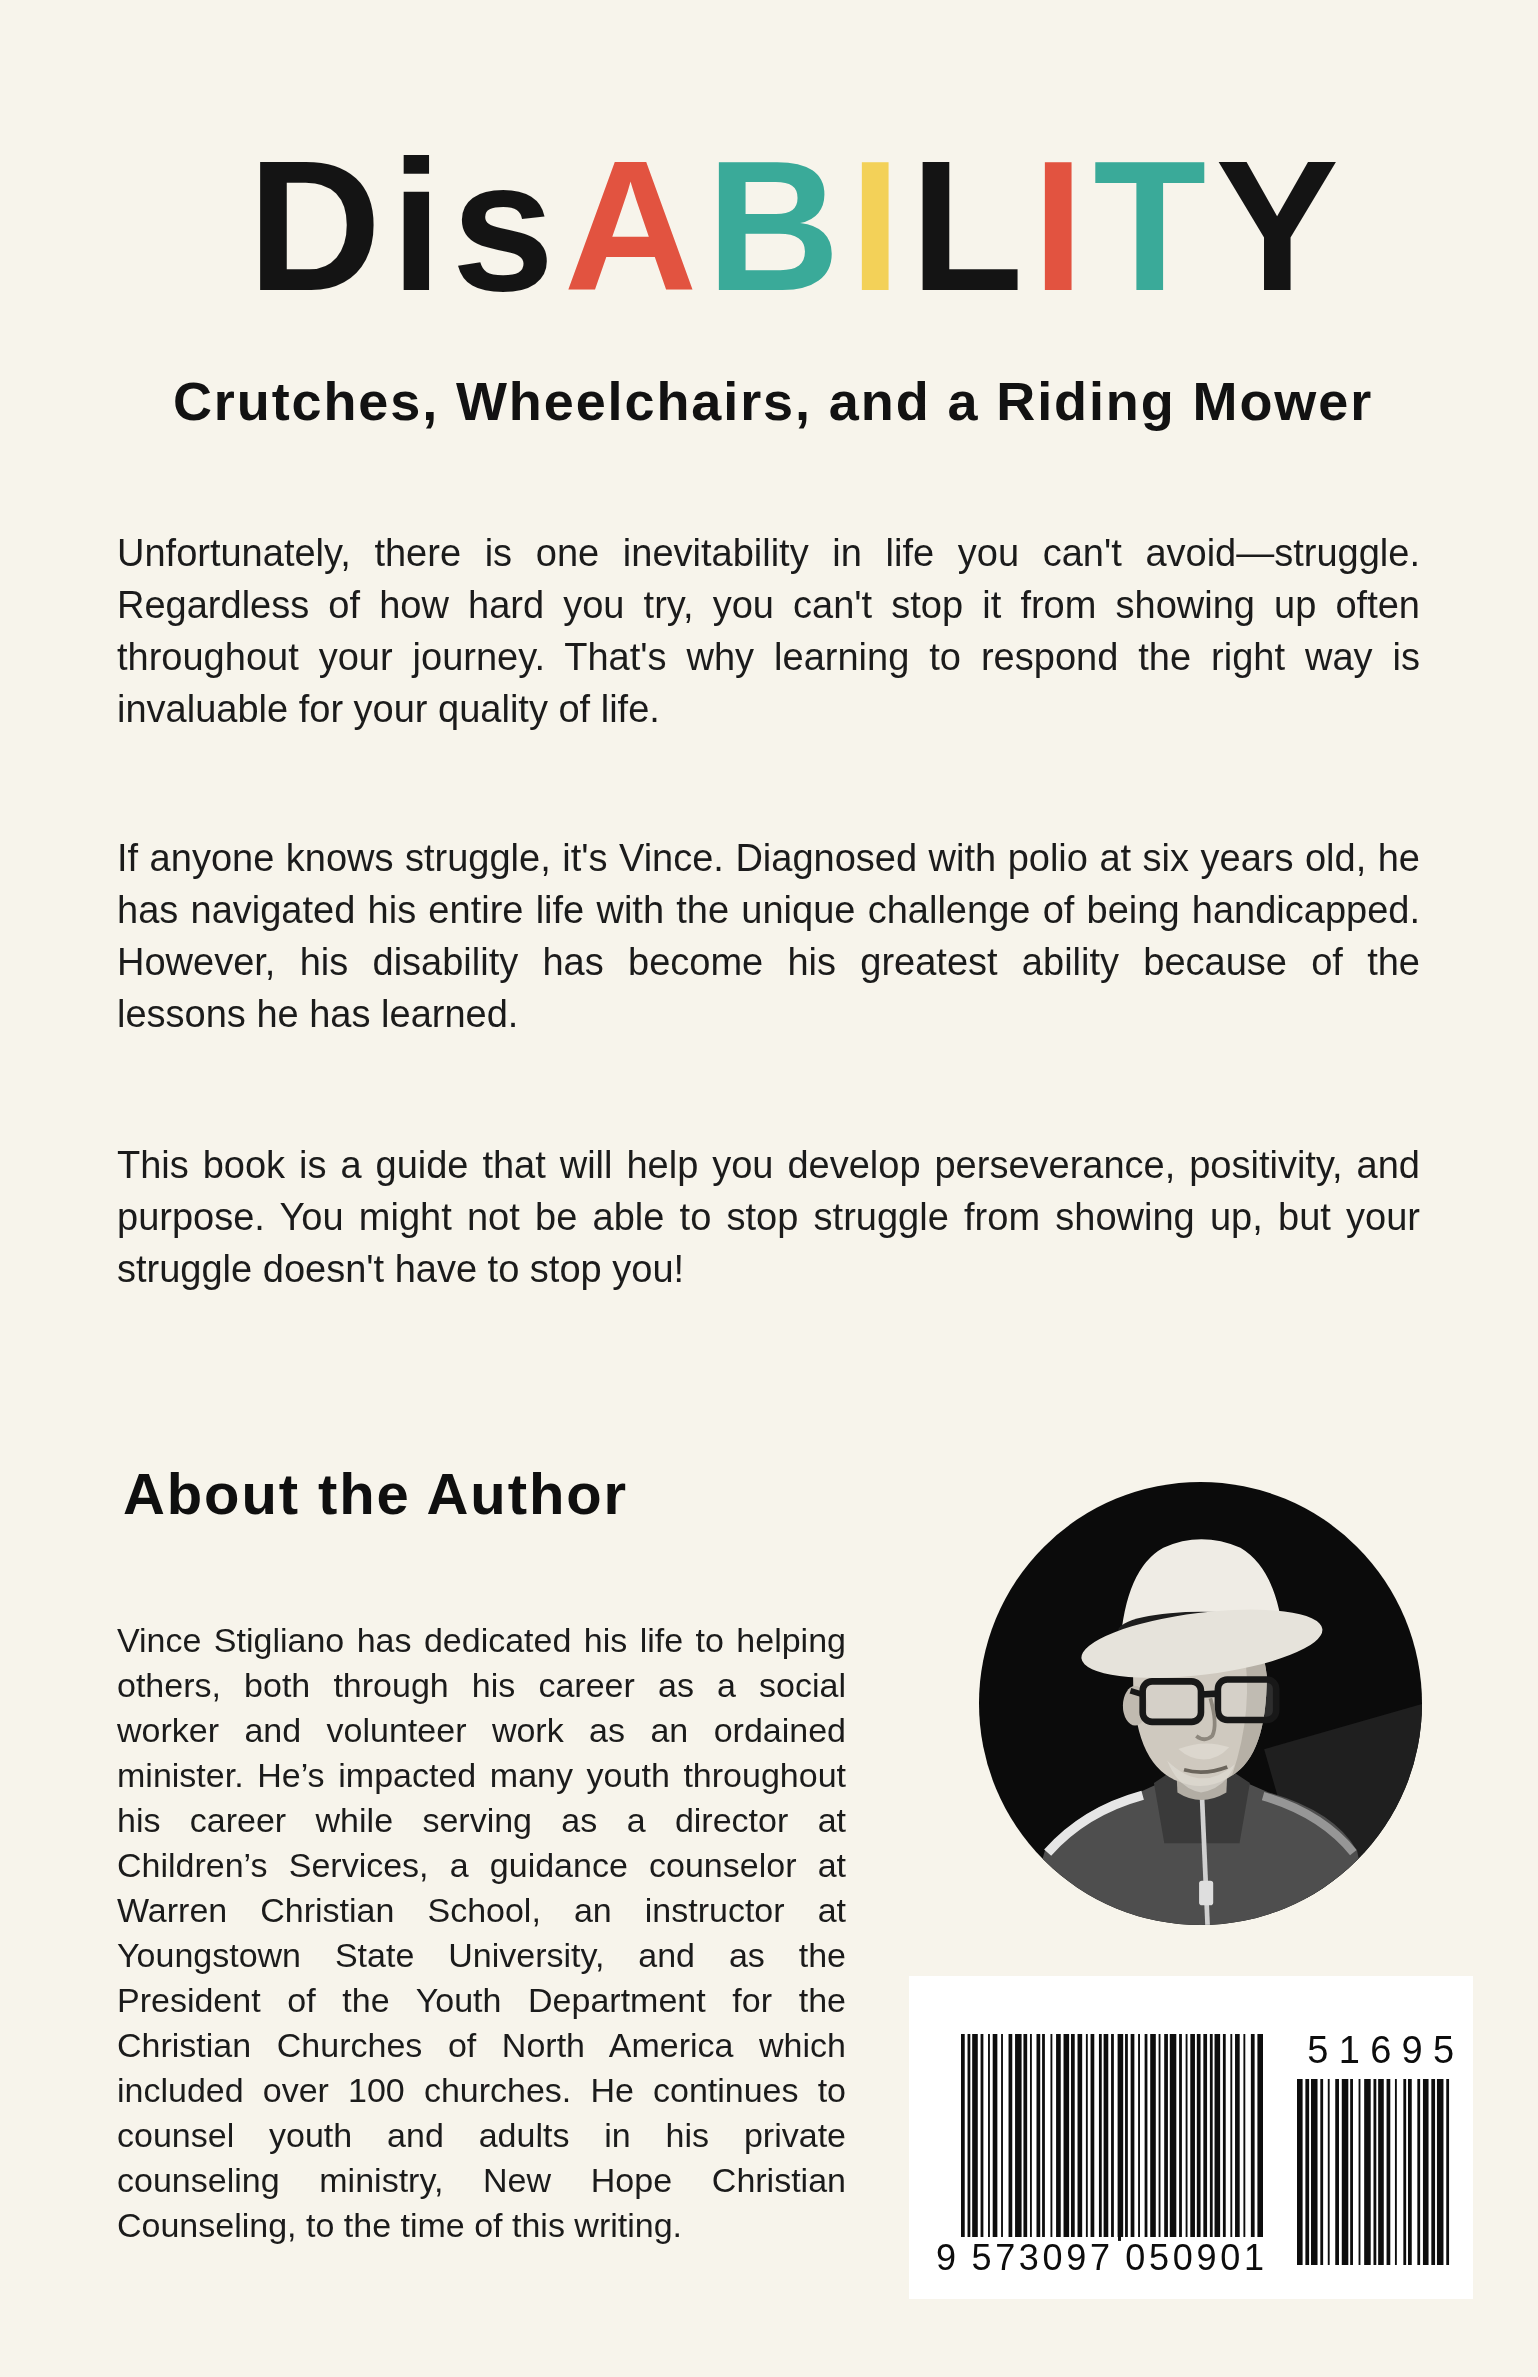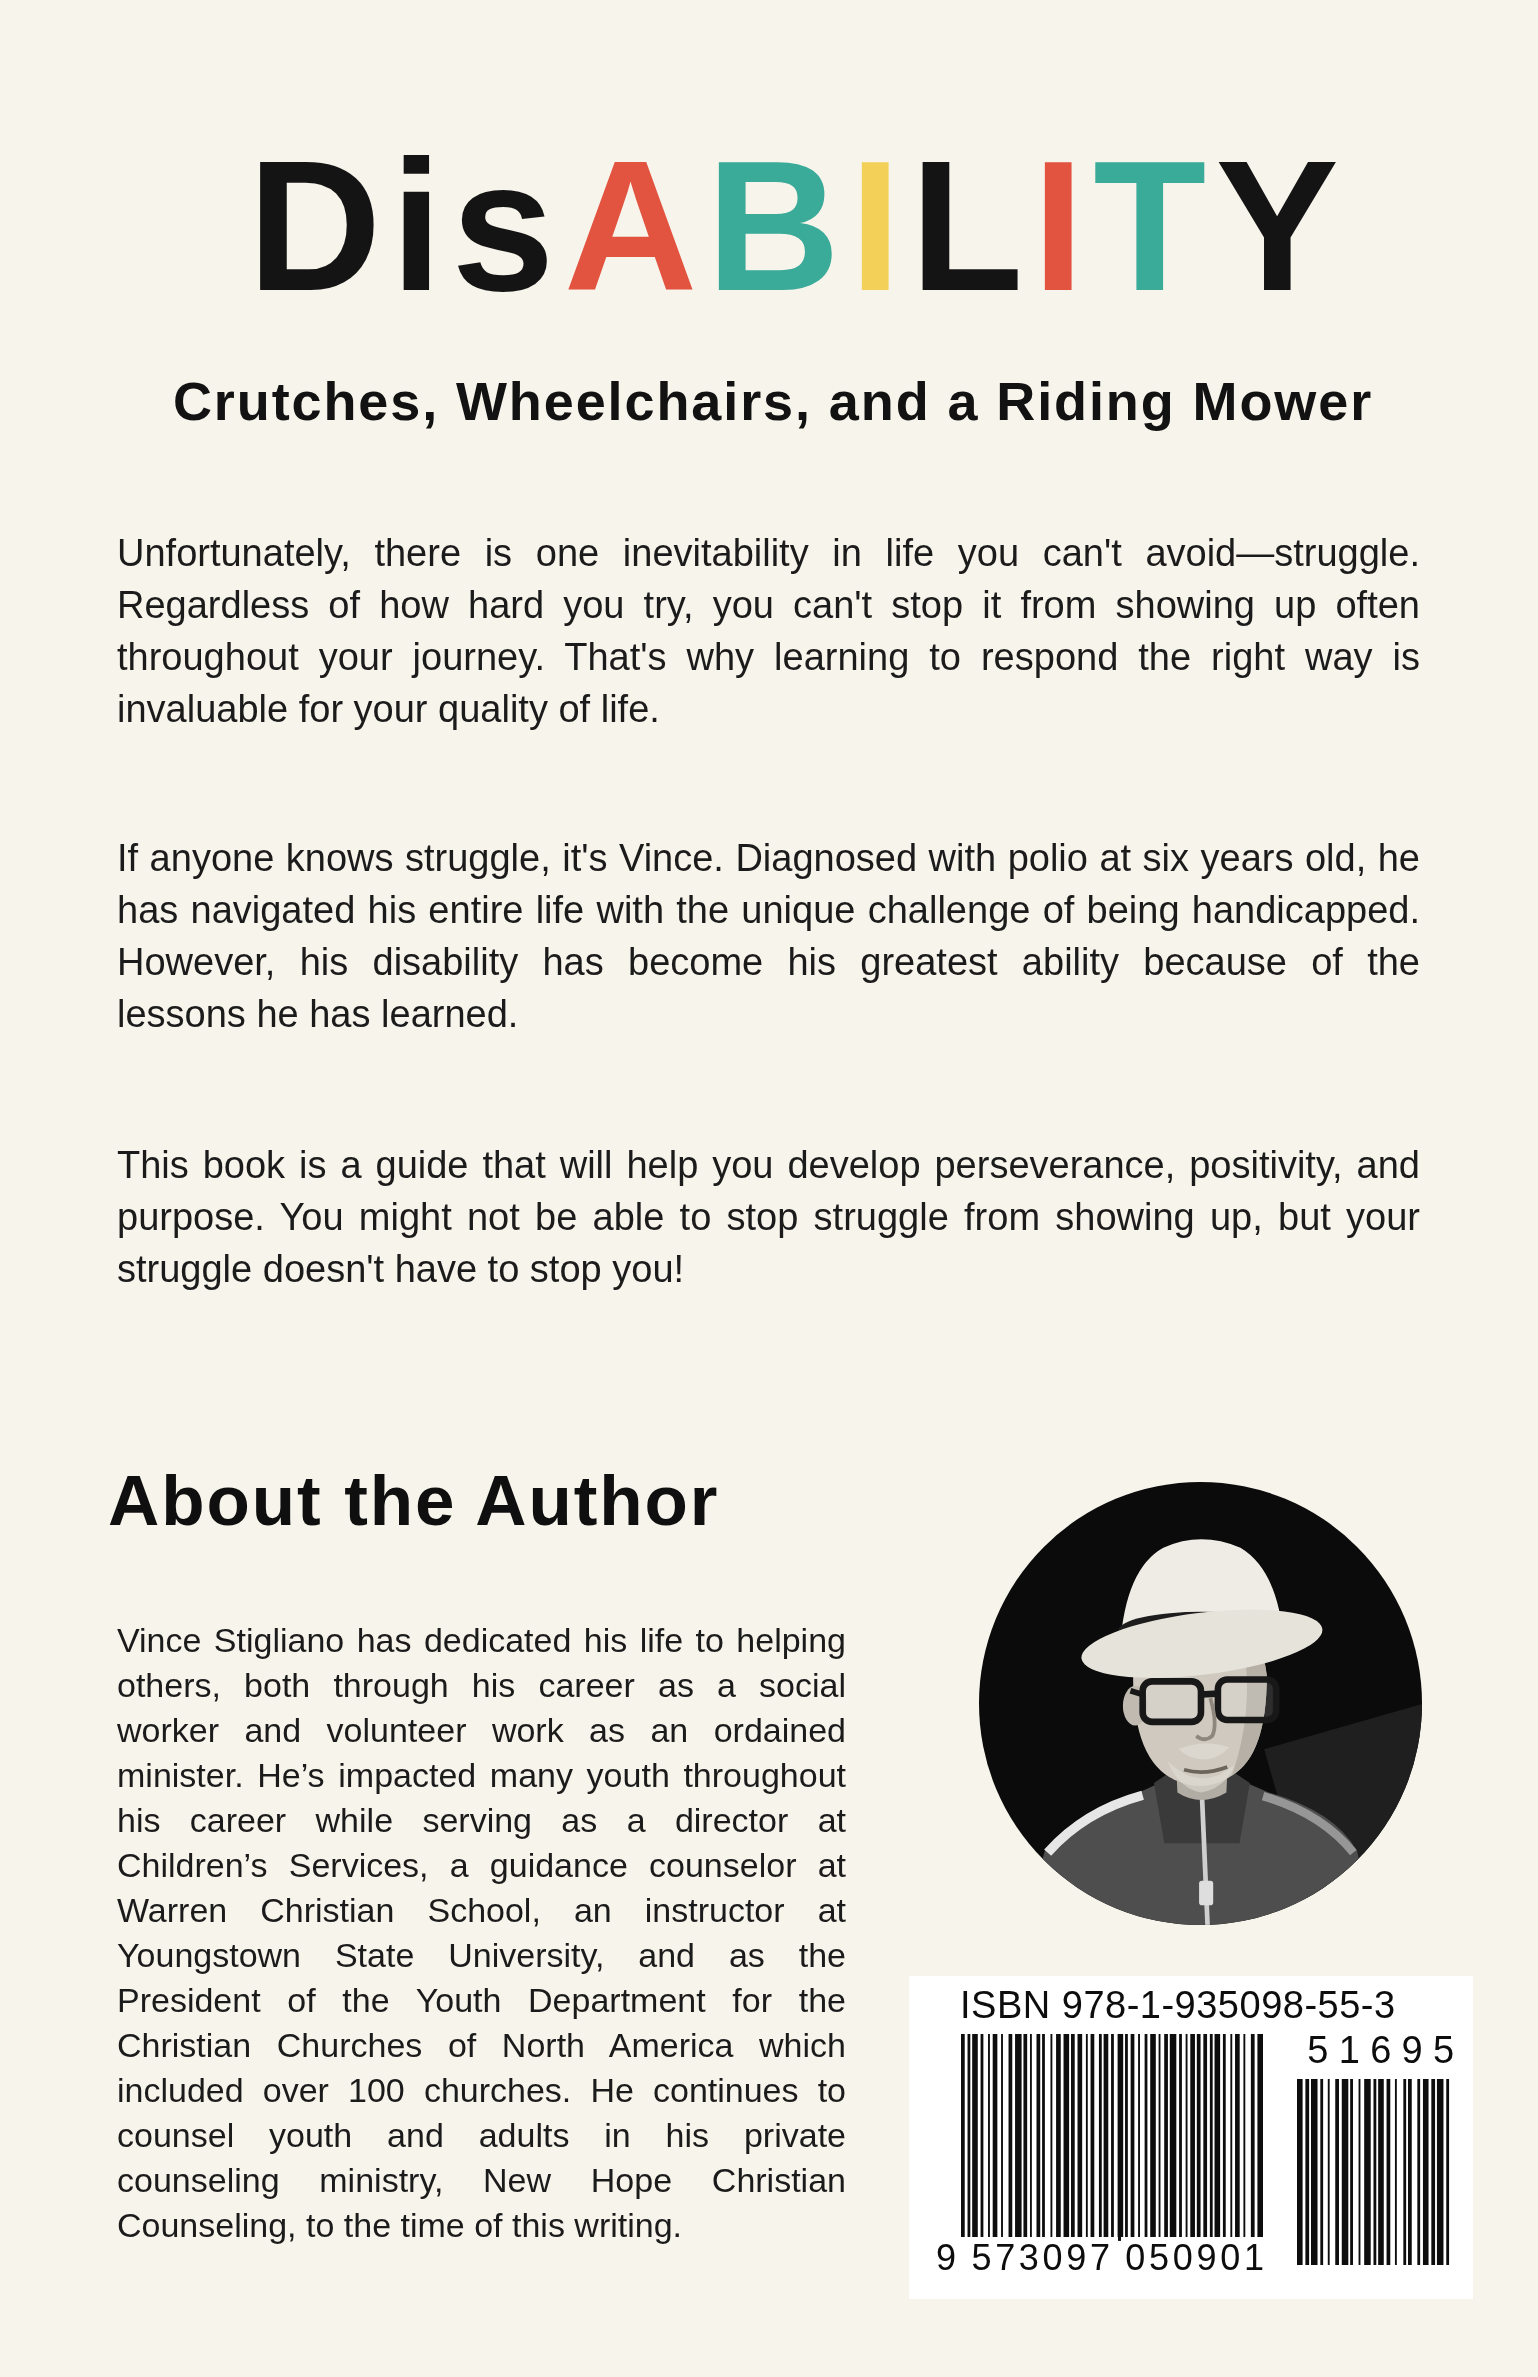--- a/index.html
+++ b/index.html
@@ -25,22 +25,22 @@
   }
   .blurb{
     position:absolute;left:117px;width:1303px;margin:0;
     font-size:38px;line-height:52px;font-weight:300;
     text-align:justify;color:#1b1b1b;
   }
   .p1{top:527px;}
   .p2{top:832px;}
   .p3{top:1139px;}
   .about-heading{
-    position:absolute;left:108px;top:1465px;margin:0;
-    font-size:71px;line-height:1;font-weight:800;
+    position:absolute;left:123px;top:1465px;margin:0;
+    font-size:58px;line-height:1;font-weight:800;
     letter-spacing:1.9px;color:#0f0f0f;white-space:nowrap;
   }
   .bio{
     position:absolute;left:117px;top:1618px;width:729px;margin:0;
     font-size:34px;line-height:45px;font-weight:300;
     text-align:justify;color:#1b1b1b;
   }
   .photo{
     position:absolute;left:979px;top:1482px;width:443px;height:443px;
   }
@@ -127,21 +127,20 @@
         <path d="M 246 230 Q 254 258 248 270 Q 240 277 231 270" stroke="#8d877d" stroke-width="4" fill="none"></path>
 
         <path d="M 212 284 Q 239 273 266 282 Q 254 295 239 295 Q 224 295 212 284 Z" fill="#dcd7ce"></path>
 
         <path d="M 218 306 Q 240 312 264 303" stroke="#6b655c" stroke-width="4" fill="none"></path>
       </g>
     </svg>
   </div>
 
   <div class="barcode-box">
-    <div class="isbn-label">ISBN 978-1-935098-55-3</div>
     <div class="price-code">51695</div>
     <svg id="main-bars" class="main-bars" xmlns="http://www.w3.org/2000/svg" viewBox="0 0 324 250" preserveAspectRatio="none">
         <rect x="0" y="0" width="4" height="250" fill="#0d0d0d"></rect>
         <rect x="7" y="0" width="3" height="250" fill="#0d0d0d"></rect>
         <rect x="12" y="0" width="6" height="222" fill="#0d0d0d"></rect>
         <rect x="21" y="0" width="3" height="222" fill="#0d0d0d"></rect>
         <rect x="29" y="0" width="2" height="222" fill="#0d0d0d"></rect>
         <rect x="34" y="0" width="5" height="222" fill="#0d0d0d"></rect>
         <rect x="43" y="0" width="2" height="222" fill="#0d0d0d"></rect>
         <rect x="51" y="0" width="4" height="222" fill="#0d0d0d"></rect>

